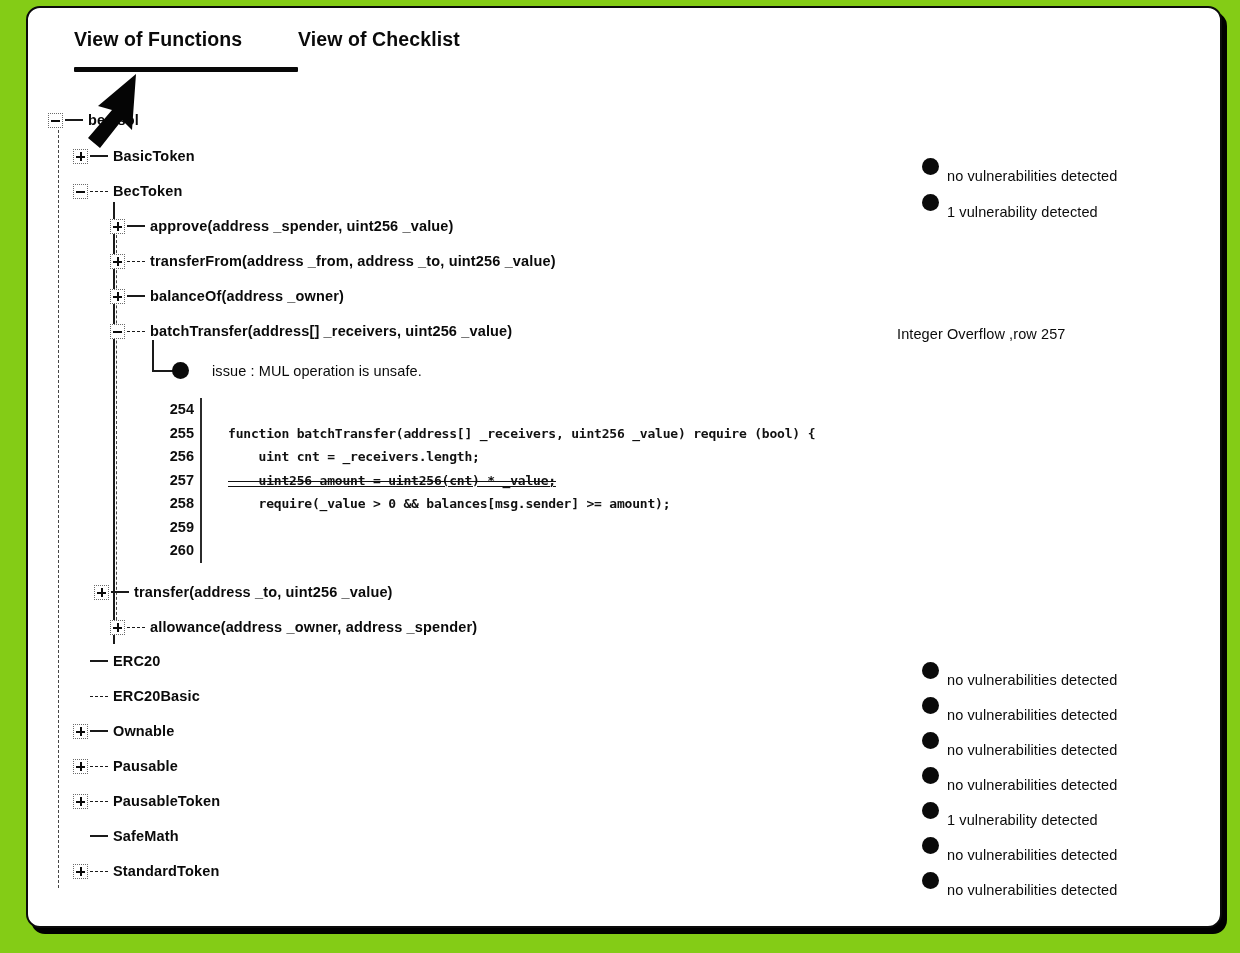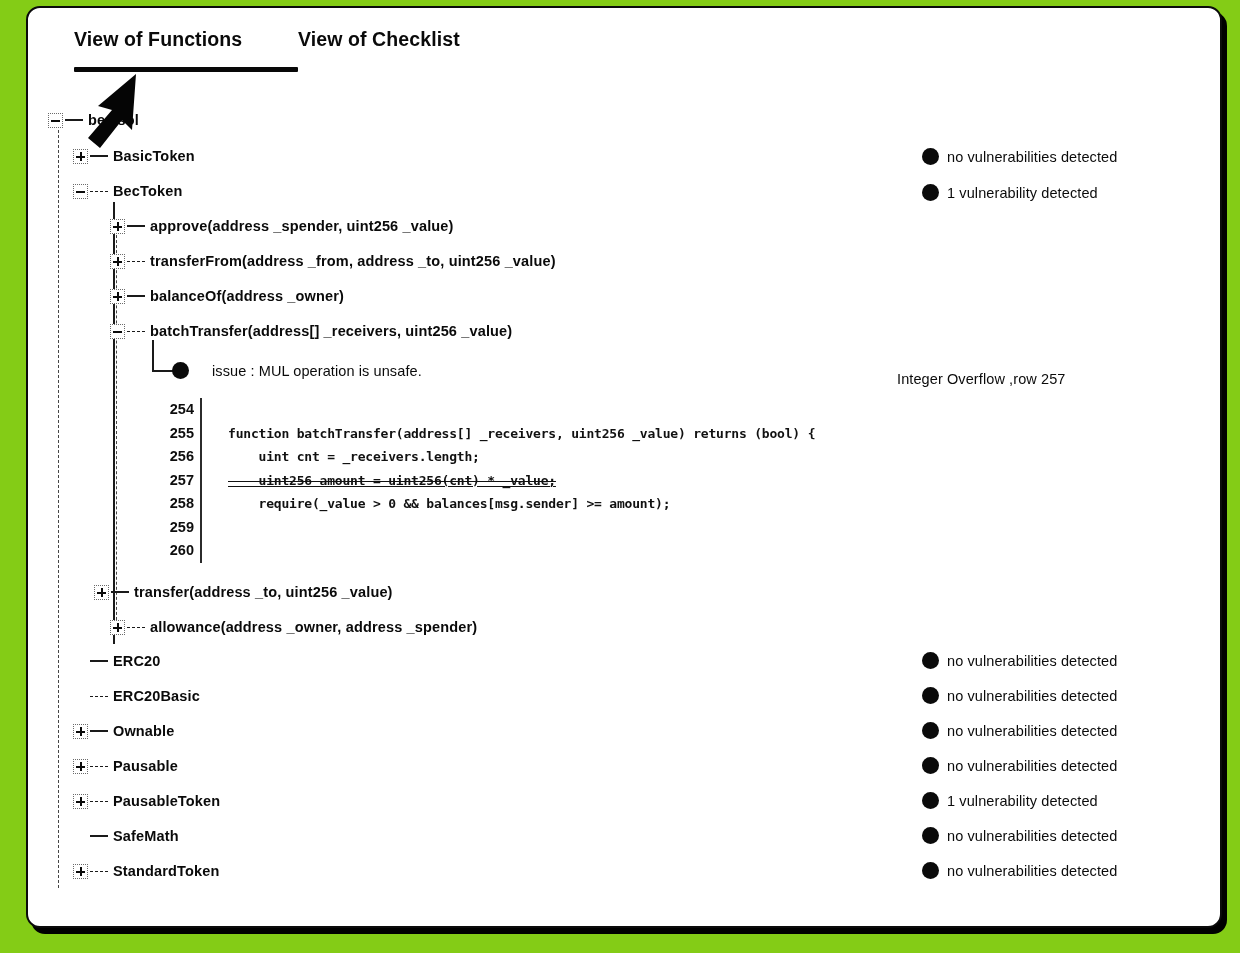--- a/index.html
+++ b/index.html
@@ -192,28 +192,28 @@
   
   .status-row {
     position: absolute;
     display: flex; align-items: center;
     white-space: nowrap;
   }
   .status-text {
     font-size: 14.5px;
     color: #0b0b0b;
     letter-spacing: 0.1px;
+    margin-top: 20px;
   }
   .annot {
     position: absolute;
     font-size: 14.5px;
     color: #0b0b0b;
     white-space: nowrap;
     letter-spacing: 0.1px;
-    margin-top: 45px;
   }
 
   
   .cursor-arrow {
     position: absolute;
     left: 78px; top: 72px;
     width: 70px; height: 80px;
     pointer-events: none;
   }
 </style>
@@ -350,21 +350,21 @@
       <div class="ln">254</div>
       <div class="ln">255</div>
       <div class="ln">256</div>
       <div class="ln">257</div>
       <div class="ln">258</div>
       <div class="ln">259</div>
       <div class="ln">260</div>
     </div>
     <div class="code-lines">
       <div class="cl"></div>
-      <div class="cl">function batchTransfer(address[] _receivers, uint256 _value) returns (bool) {</div>
+      <div class="cl">function batchTransfer(address[] _receivers, uint256 _value) require (bool) {</div>
       <div class="cl">    uint cnt = _receivers.length;</div>
       <div class="cl flagged">    uint256 amount = uint256(cnt) * _value;</div>
       <div class="cl">    require(_value &gt; 0 &amp;&amp; balances[msg.sender] &gt;= amount);</div>
       <div class="cl"></div>
     </div>
   </div>
 
   <div class="status-row" style="left:922px; top:148px;">
     <div class="bullet"></div>
     <span class="status-text">no vulnerabilities detected</span>

